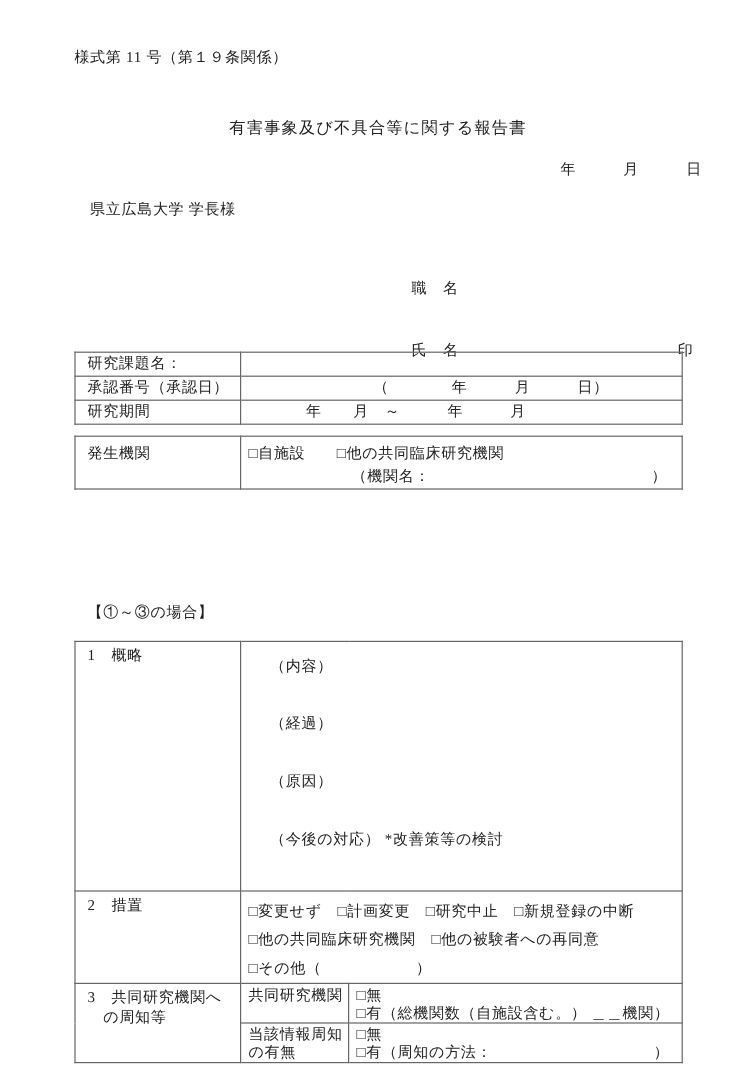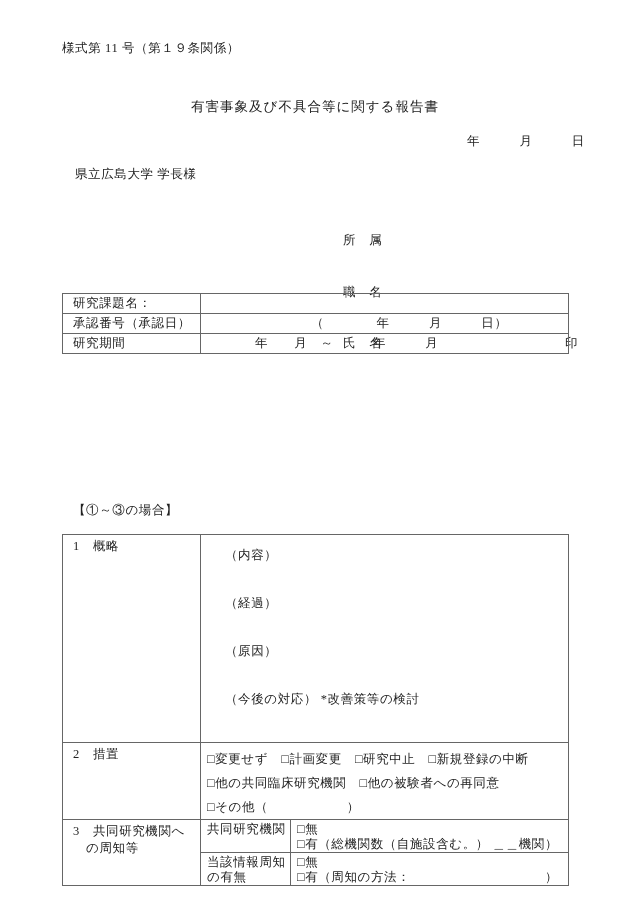--- a/index.html
+++ b/index.html
@@ -50,21 +50,20 @@
 </style>
 </head>
 <body>
 
 <div class="abs t" id="form-no">様式第 11 号（第１９条関係）</div>
 <div class="abs t" id="title">有害事象及び不具合等に関する報告書</div>
 <div class="abs t" id="date-line">年　　　月　　　日</div>
 <div class="abs t" id="addressee">県立広島大学 学長様</div>
 
 <div class="abs t" id="pi-block">
-  <div class="line ind">所　属</div>
   <div class="line ind">職　名</div>
   <div class="line ind name-line">
     <span>氏　名</span>
     <span>印</span>
   </div>
 </div>
 
 <table id="study-table">
   <colgroup>
       <col style="width:138px">
@@ -85,20 +84,30 @@
   </tr>
 </tbody>
   </table>
 
 <table id="event-table">
   <colgroup>
       <col style="width:138px">
       <col style="width:368px">
     </colgroup>
   <tbody>
+  <tr style="height:44px">
+    <td class="lbl">発生機関</td>
+    <td class="opts">
+      <div class="opt">□自施設　　□他の共同臨床研究機関</div>
+      <div class="opt org-name-line">
+        <span>（機関名：</span>
+        <span>）</span>
+      </div>
+    </td>
+  </tr>
 </tbody>
   </table>
 
 <div class="abs t" id="case-heading">【①～③の場合】</div>
 
 <table id="detail-table">
   <colgroup>
       <col style="width:138px">
       <col style="width:90px">
       <col style="width:278px">

